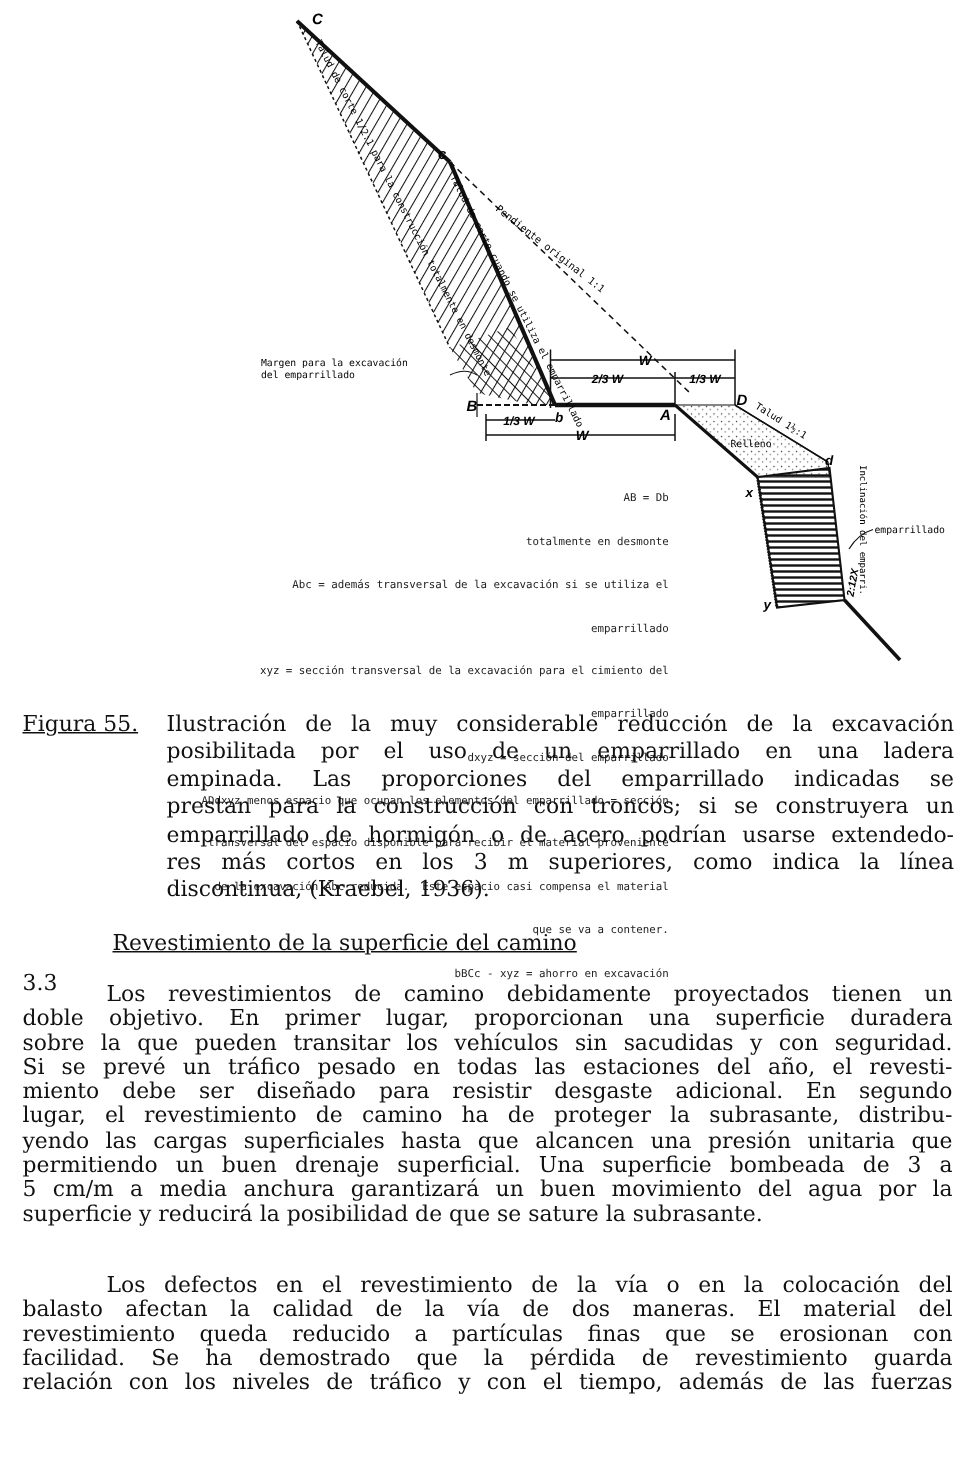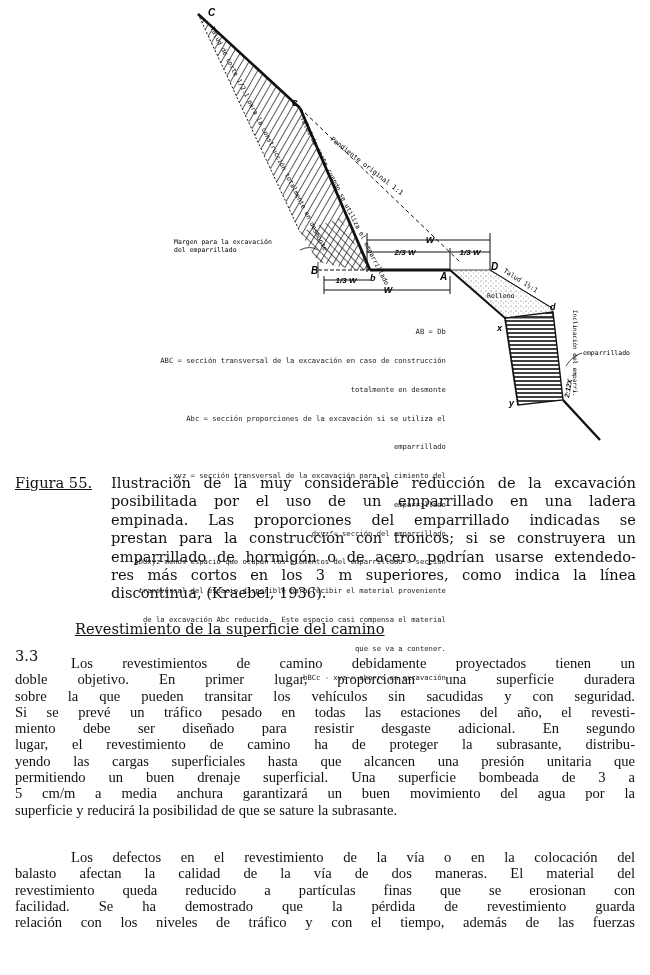--- a/index.html
+++ b/index.html
@@ -10,21 +10,21 @@
   .legend div { white-space:pre;text-align:right; }
   .caption { position:absolute; left:15px; top:474px; width:620px; font-family:"DejaVu Serif", serif; font-size:14.6px; line-height:18.4px; }
   .caption .label { position:absolute; left:0; top:0; text-decoration:underline; }
   .caption .text { position:absolute; left:96px; top:0; width:525px; text-align:justify; }
   .caption .text span { display:block; text-align:justify; text-align-last:justify; }
   .caption .text span.last { text-align-last:left; }
   .section { position:absolute; left:15px; top:620px; font-family:"DejaVu Serif", serif; font-size:14.6px; }
   .section .num { position:absolute; left:0; top:0;margin-top:27px; }
   .section .title { position:absolute; left:60px; top:0; text-decoration:underline; white-space:nowrap; }
   .para { position:absolute; left:15px; width:620px; font-family:"DejaVu Serif", serif; font-size:14.6px; line-height:16.3px; }
-  .para span { display:block; text-align:justify; text-align-last:justify; white-space:nowrap;font-family:Liberation Serif, serif; }
+  .para span { display:block; text-align:justify; text-align-last:justify; white-space:nowrap; }
   .para span.first { text-indent:56px; }
   .para span.last { text-align-last:left; }
   .p1 { top:655px; }
   .p2 { top:849px; }
 </style>
 </head>
 <body>
 
 <div class="figure">
   <svg width="650" height="450" viewBox="0 0 650 450">
@@ -101,23 +101,22 @@
     <text transform="translate(503,272) rotate(32)" font-family="DejaVu Sans Mono, monospace" font-size="6.5">Talud 1½:1</text>
     <text x="487" y="298" font-family="DejaVu Sans Mono, monospace" font-size="6.5">Relleno</text>
     <text transform="translate(573,310) rotate(90)" font-family="DejaVu Sans Mono, monospace" font-size="6">Inclinación del emparri.</text>
     <text x="583" y="355" font-family="DejaVu Sans Mono, monospace" font-size="6.5">emparrillado</text>
     <path d="M582,353 Q572,356 566,366" stroke="#111" fill="none" stroke-width="0.8"></path>
     <text transform="translate(569,398) rotate(-80)" font-family="Liberation Sans, sans-serif" font-style="italic" font-weight="bold" font-size="7">2:12X</text>
   </svg>
 
   <div class="legend">
     <div>AB = Db</div>
-    <div>ABC = sección transversal de la excavación en caso de construcción</div>
     <div>      totalmente en desmonte</div>
-    <div>Abc = sección proporciones de la excavación si se utiliza el</div>
+    <div>Abc = además transversal de la excavación si se utiliza el</div>
     <div>      emparrillado</div>
     <div>xyz = sección transversal de la excavación para el cimiento del</div>
     <div>      emparrillado</div>
     <div>      dxyz = sección del emparrillado</div>
     <div>ADdxyz menos espacio que ocupan los elementos del emparrillado = sección</div>
     <div>  transversal del espacio disponible para recibir el material proveniente</div>
     <div>  de la excavación Abc reducida.  Este espacio casi compensa el material</div>
     <div>  que se va a contener.</div>
     <div>  bBCc - xyz = ahorro en excavación</div>
   </div>

